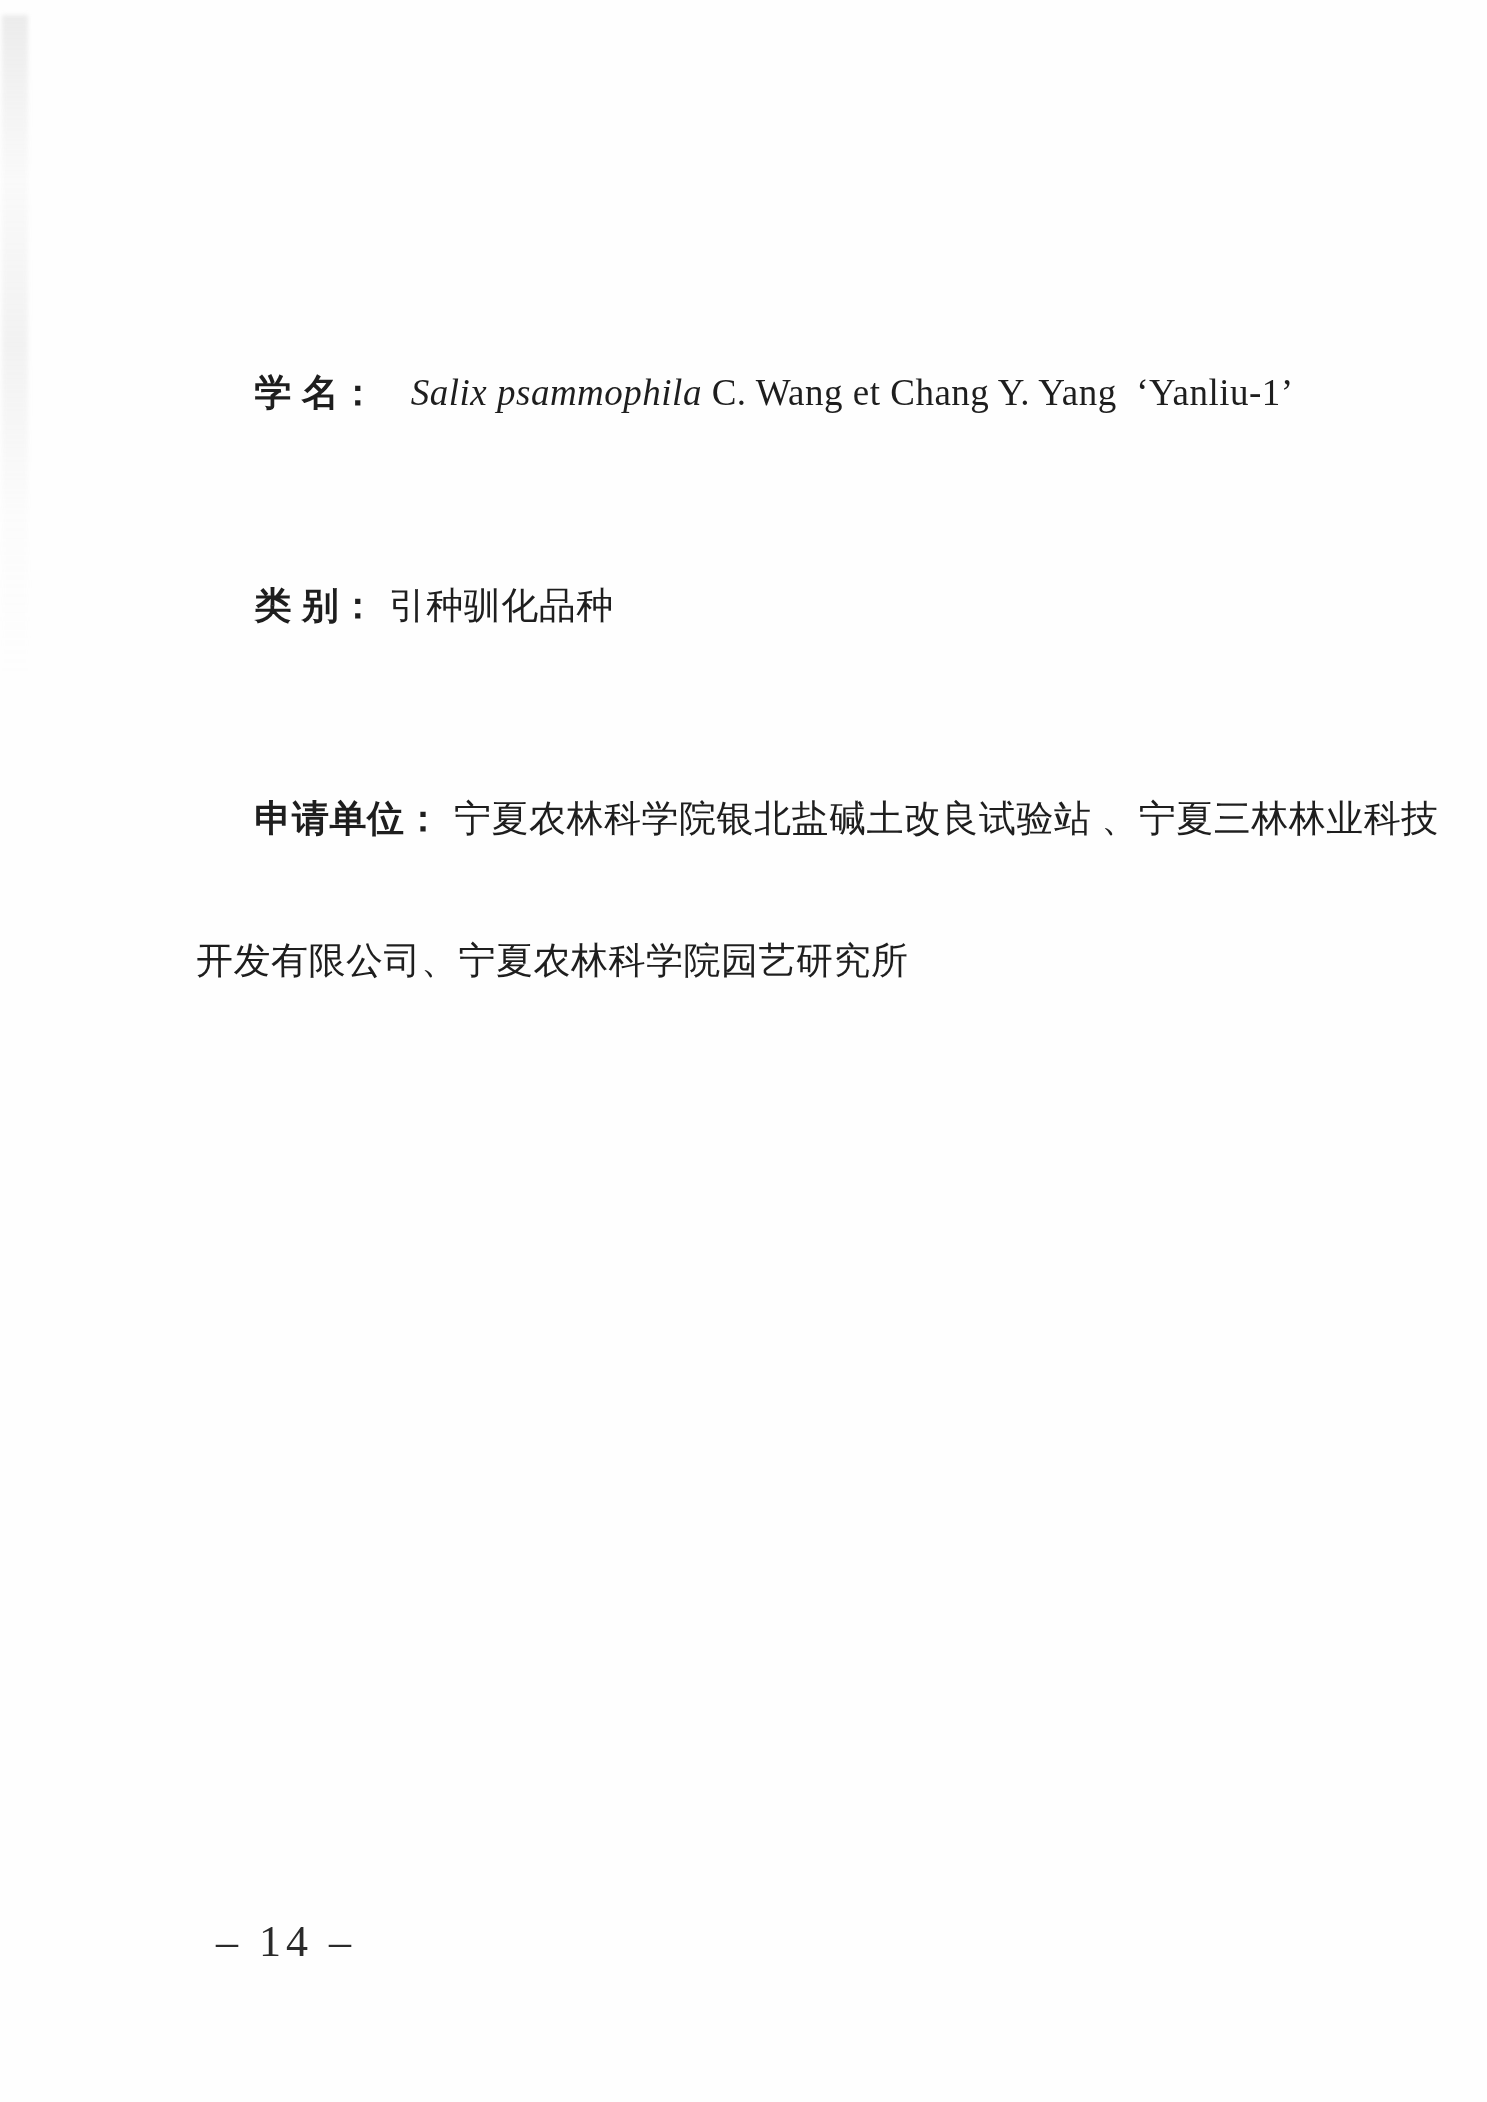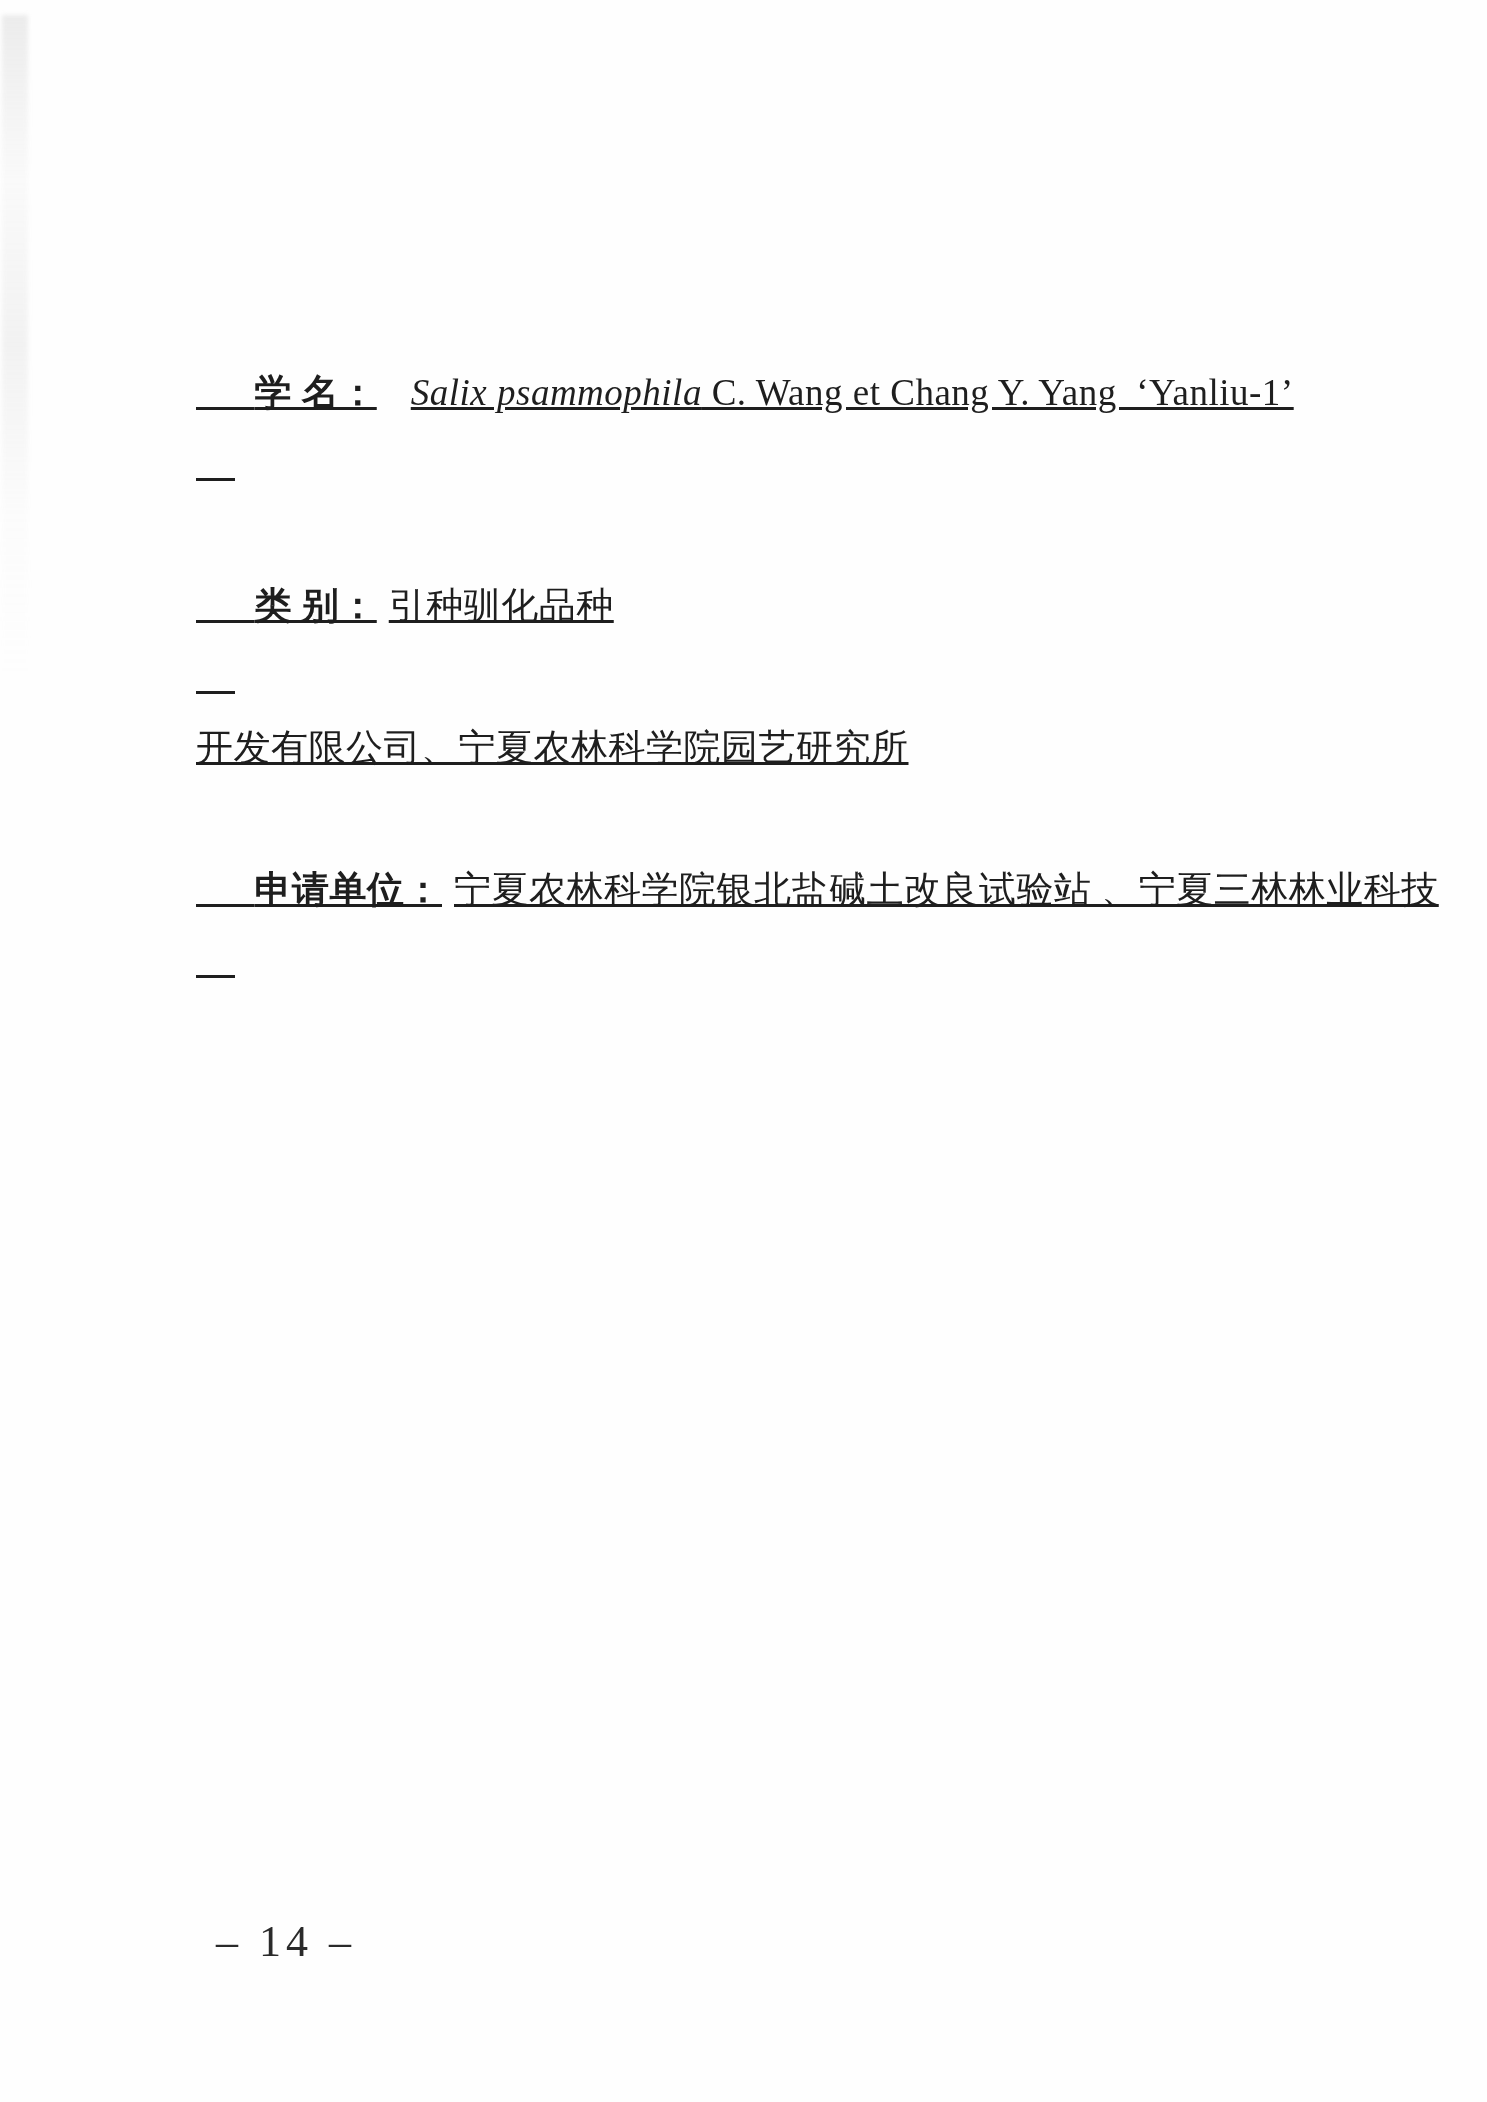--- a/index.html
+++ b/index.html
@@ -35,21 +35,20 @@
     position: absolute;
     left: 196px;
     top: 286px;
     width: 1110px;
   }
   .line {
     font-size: 37px;
     line-height: 71px;
     white-space: pre;
     letter-spacing: 0.5px;
-    text-decoration: underline;
   }
   .field-label {
     font-weight: 700;
   }
   .field-value {
     margin-left: 12px;
   }
   .italic {
     font-style: italic;
   }
@@ -81,25 +80,25 @@
       <span class="field-label">学 名：</span><span class="field-value italic gap-lg">Salix psammophila</span><span> C. Wang et Chang Y. Yang  ‘Yanliu-1’</span>
     </div>
 
     <div class="line">
       <span class="field-label">类 别：</span><span class="field-value">引种驯化品种</span>
     </div>
 
 
 
 
-    <div class="line">开发有限公司、宁夏农林科学院园艺研究所</div>
-
     <div class="line">
       <span class="field-label">申请单位：</span><span class="field-value">宁夏农林科学院银北盐碱土改良试验站 、宁夏三林林业科技</span>
     </div>
+
+    <div class="line">开发有限公司、宁夏农林科学院园艺研究所</div>
 
 
 
   </main>
 
   <footer class="page-number">– 14 –</footer>
 
 </div>
 
 </body></html>

